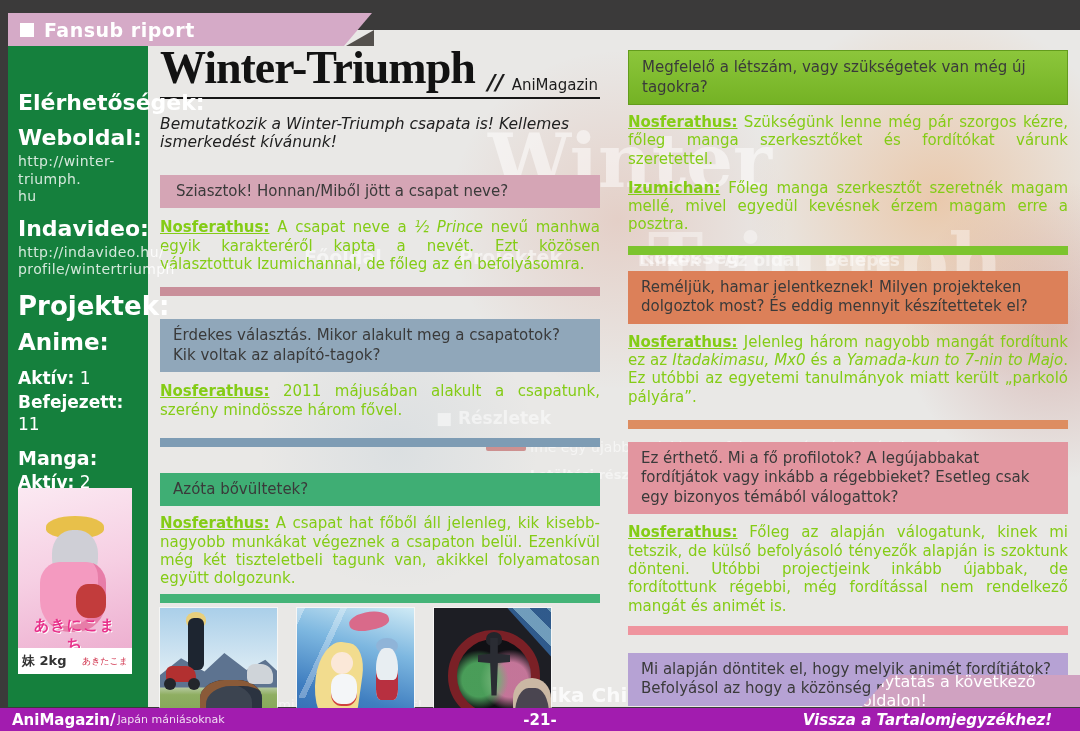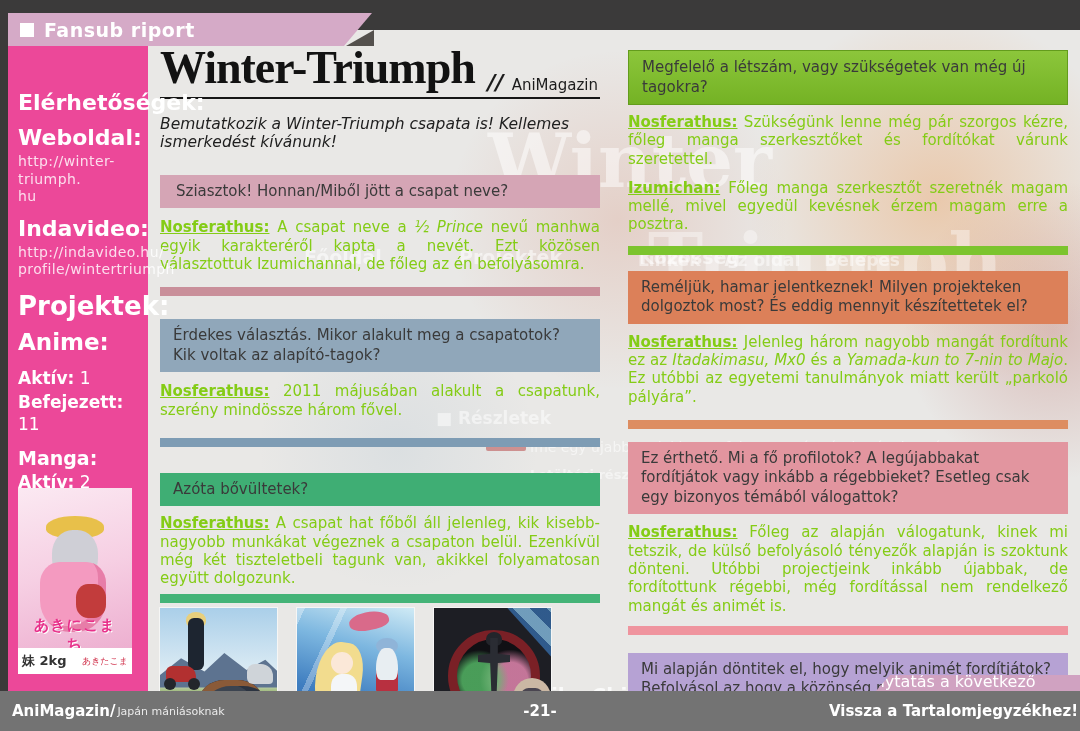--- a/index.html
+++ b/index.html
@@ -41,21 +41,21 @@
     background:#d5aac7; clip-path:polygon(0 0,100% 0,calc(100% - 28px) 100%,0 100%);
     display:flex; align-items:center; z-index:5;
   }
   .ribbon-fold { position:absolute; left:346px; top:30px; width:28px; height:16px;
     background:#54504d; clip-path:polygon(0 100%,100% 0,100% 100%); z-index:4; }
   .ribbon .sq { width:14px; height:14px; background:#fff; margin:0 10px 0 12px; }
   .ribbon .lbl { color:#fff; font-weight:bold; font-size:19px; letter-spacing:.5px; }
 
   .sidebar {
     position:absolute; left:8px; top:13px; width:140px; bottom:24px;
-    background:#ec4899; z-index:3; padding:77px 17px 0 10px; color:#fff;
+    background:#15803d; z-index:3; padding:77px 17px 0 10px; color:#fff;
   }
   .sb-h1 { font-size:22px; font-weight:bold; line-height:1.15; }
   .sb-h2 { font-size:22px; font-weight:bold; margin-top:10px; }
   .sb-url { font-size:14px; color:rgba(255,255,255,.82); letter-spacing:.4px; line-height:1.25; margin-top:3px; }
   .sb-proj { font-size:26px; font-weight:bold; margin-top:12px; }
   .sb-anime { font-size:23px; font-weight:bold; margin-top:8px; }
   .sb-stat { font-size:17px; margin-top:2px; line-height:1.3; }
   .sb-stat.first { margin-top:12px; }
   .sb-stat b { font-weight:bold; }
   .sb-manga { font-size:19px; font-weight:bold; margin-top:12px; }
@@ -155,27 +155,27 @@
   
   .continue {
     position:absolute; right:0; bottom:24px; width:218px; height:32px; z-index:6;
     background:#d0a2c1; clip-path:polygon(28px 0,100% 0,100% 100%,0 100%);
     display:flex; align-items:center; justify-content:center;
     color:#fff; font-size:16px;
   }
 
   
   .footer {
-    position:absolute; left:0; right:0; bottom:0; height:40px; background:#737373; z-index:7;
+    position:absolute; left:0; right:0; bottom:0; height:23px; background:#a21caf; z-index:7;
     display:flex; align-items:center; color:#fff;
   }
   .footer .brand { margin-left:12px; font-weight:bold; font-size:15px; }
   .footer .tagline { font-size:11px; color:rgba(255,255,255,.85); margin-left:2px; }
   .footer .pageno { position:absolute; left:50%; transform:translateX(-50%); font-weight:bold; font-size:15px; }
-  .footer .backlink { margin-left:auto; margin-right:2px; font-weight:bold; font-size:15px; }
+  .footer .backlink { margin-left:auto; margin-right:28px; font-weight:bold; font-size:15px;font-style:italic; }
 </style>
 </head>
 <body>
 
 <div class="page">
 
   <div class="content-bg">
     <div class="ghost-layer">
       <div class="ghost ghost-serif g-winter">Winter</div>
       <div class="ghost ghost-serif g-triumph">Triumph</div>

